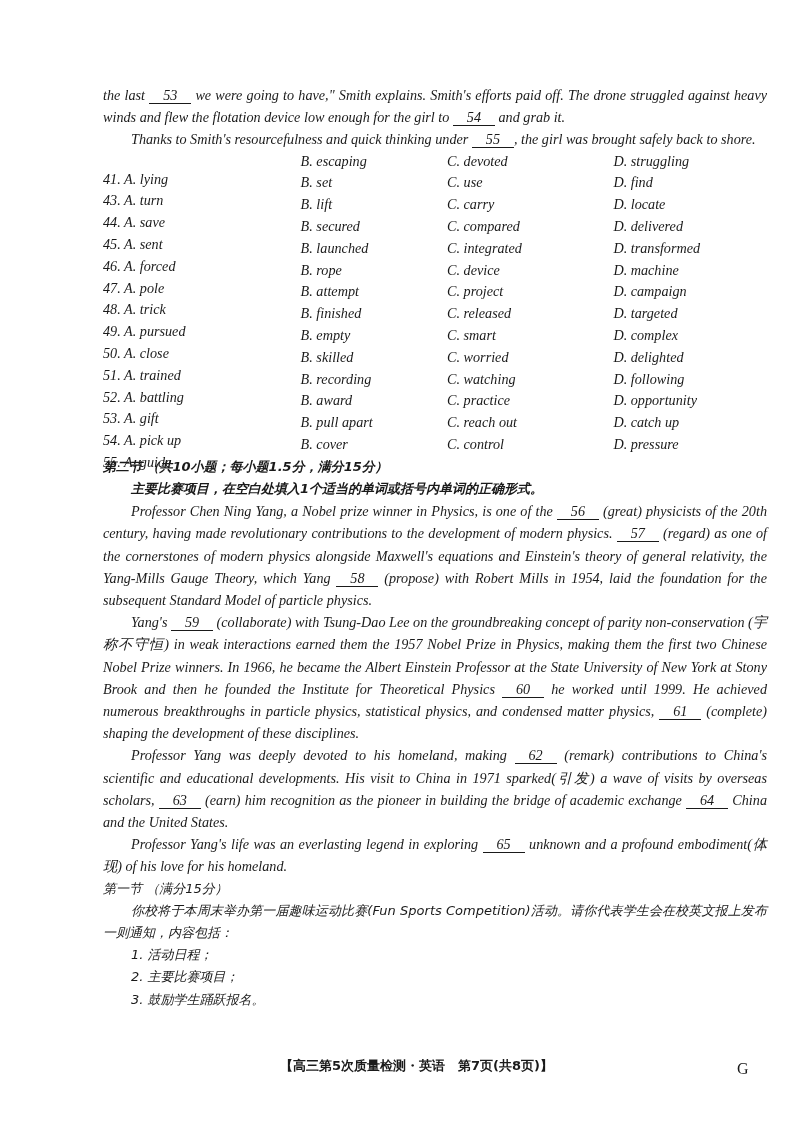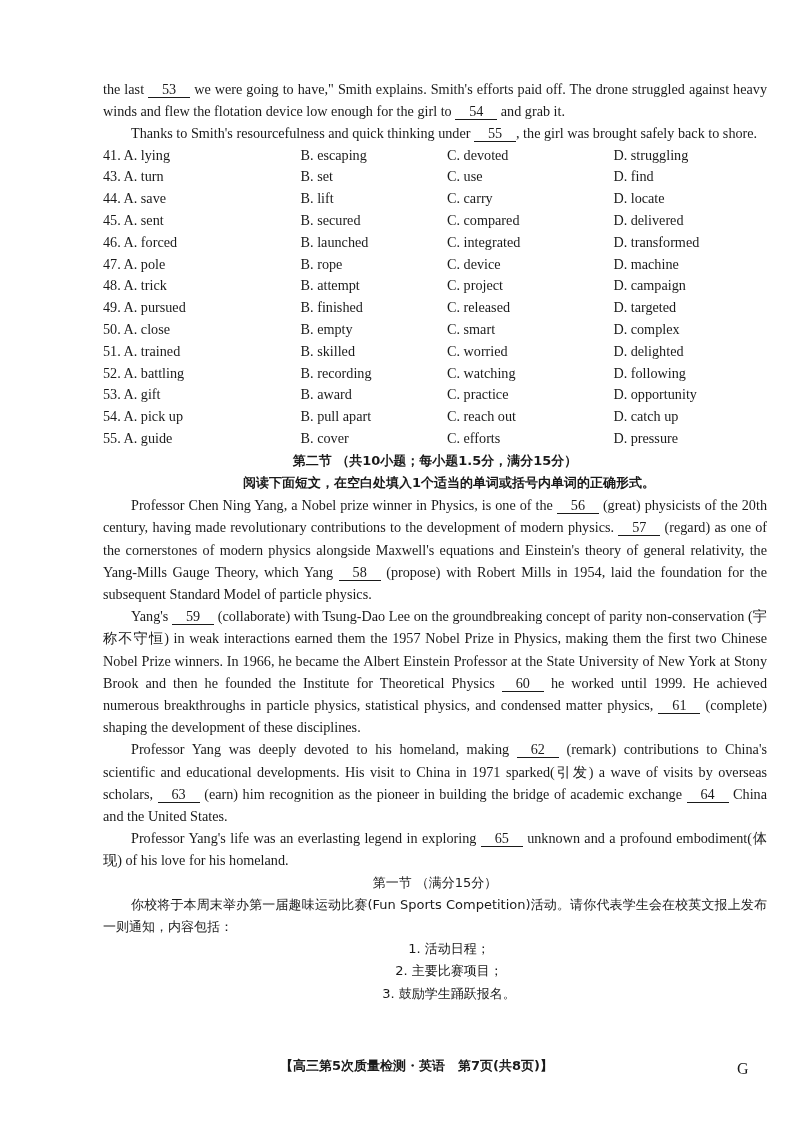--- a/index.html
+++ b/index.html
@@ -1,38 +1,38 @@
 <!DOCTYPE html>
 <html><head>
 <meta charset="utf-8">
 <style>
   html, body { margin:0; padding:0; background:#ffffff; }
   body {
     width:800px; height:1132px; position:relative; overflow:hidden;
     font-family:"Liberation Serif","DejaVu Serif",serif;
     color:#1a1a1a; font-size:14.2px;
   }
-  .page { position:absolute; left:103px; top:78px; width:664px; }
+  .page { position:absolute; left:103px; top:84px; width:664px;font-style:italic; }
   .p { line-height:22.2px; text-align:justify; margin:0; }
   .indent { text-indent:28px; }
   .blank {
     display:inline-block; border-bottom:1px solid #1a1a1a;
     min-width:38px; text-align:center; line-height:16px; padding:0 2px;
     text-indent:0;
   }
   .opts { margin:0; }
   .opt-row { display:flex; height:21.8px; line-height:21.8px; }
   .opt-row span { display:block; }
-  .c1 { width:170px; }
+  .c1 { width:170px;margin-top:18px; }
   .c2 { width:162px;margin-left:44px; }
   .c3 { width:162px; }
   .c4 { width:170px;margin-left:20px; }
   .cn { font-family:"DejaVu Sans","Liberation Sans",sans-serif; font-size:13px; }
   .bold { font-weight:bold; }
-  .heading { line-height:22.2px; margin:0;text-align:center; }
+  .heading { line-height:22.2px; margin:0; }
   .footer {
     position:absolute; left:280px; top:1057px;
     font-family:"DejaVu Sans","Liberation Sans",sans-serif; font-size:13px; font-weight:bold;
   }
   .corner { position:absolute; left:737px; top:1060px; font-size:16px; }
 </style>
 </head>
 <body>
 
 <div class="page">
@@ -119,27 +119,27 @@
       </div>
       <div class="opt-row">
         <span class="c1">54. A. pick up</span>
         <span class="c2">B. pull apart</span>
         <span class="c3">C. reach out</span>
         <span class="c4">D. catch up</span>
       </div>
       <div class="opt-row">
         <span class="c1">55. A. guide</span>
         <span class="c2">B. cover</span>
-        <span class="c3">C. efforts</span>
+        <span class="c3">C. control</span>
         <span class="c4">D. pressure</span>
       </div>
     </div>
 
   <p class="heading cn bold">第二节 （共10小题；每小题1.5分，满分15分）</p>
-  <p class="heading cn bold indent">阅读下面短文，在空白处填入1个适当的单词或括号内单词的正确形式。</p>
+  <p class="heading cn bold indent">主要比赛项目，在空白处填入1个适当的单词或括号内单词的正确形式。</p>
 
   <p class="p indent">
     <span>Professor Chen Ning Yang, a Nobel prize winner in Physics, is one of the </span><span class="blank">56</span><span> (great) physicists of the 20th century, having made revolutionary contributions to the development of modern physics. </span><span class="blank">57</span><span> (regard) as one of the cornerstones of modern physics alongside Maxwell's equations and Einstein's theory of general relativity, the Yang-Mills Gauge Theory, which Yang </span><span class="blank">58</span><span> (propose) with Robert Mills in 1954, laid the foundation for the subsequent Standard Model of particle physics.</span>
   </p>
   <p class="p indent">
     <span>Yang's </span><span class="blank">59</span><span> (collaborate) with Tsung-Dao Lee on the groundbreaking concept of parity non-conservation (宇称不守恒) in weak interactions earned them the 1957 Nobel Prize in Physics, making them the first two Chinese Nobel Prize winners. In 1966, he became the Albert Einstein Professor at the State University of New York at Stony Brook and then he founded the Institute for Theoretical Physics </span><span class="blank">60</span><span> he worked until 1999. He achieved numerous breakthroughs in particle physics, statistical physics, and condensed matter physics, </span><span class="blank">61</span><span> (complete) shaping the development of these disciplines.</span>
   </p>
   <p class="p indent">
     <span>Professor Yang was deeply devoted to his homeland, making </span><span class="blank">62</span><span> (remark) contributions to China's scientific and educational developments. His visit to China in 1971 sparked(引发) a wave of visits by overseas scholars, </span><span class="blank">63</span><span> (earn) him recognition as the pioneer in building the bridge of academic exchange </span><span class="blank">64</span><span> China and the United States.</span>
   </p>

